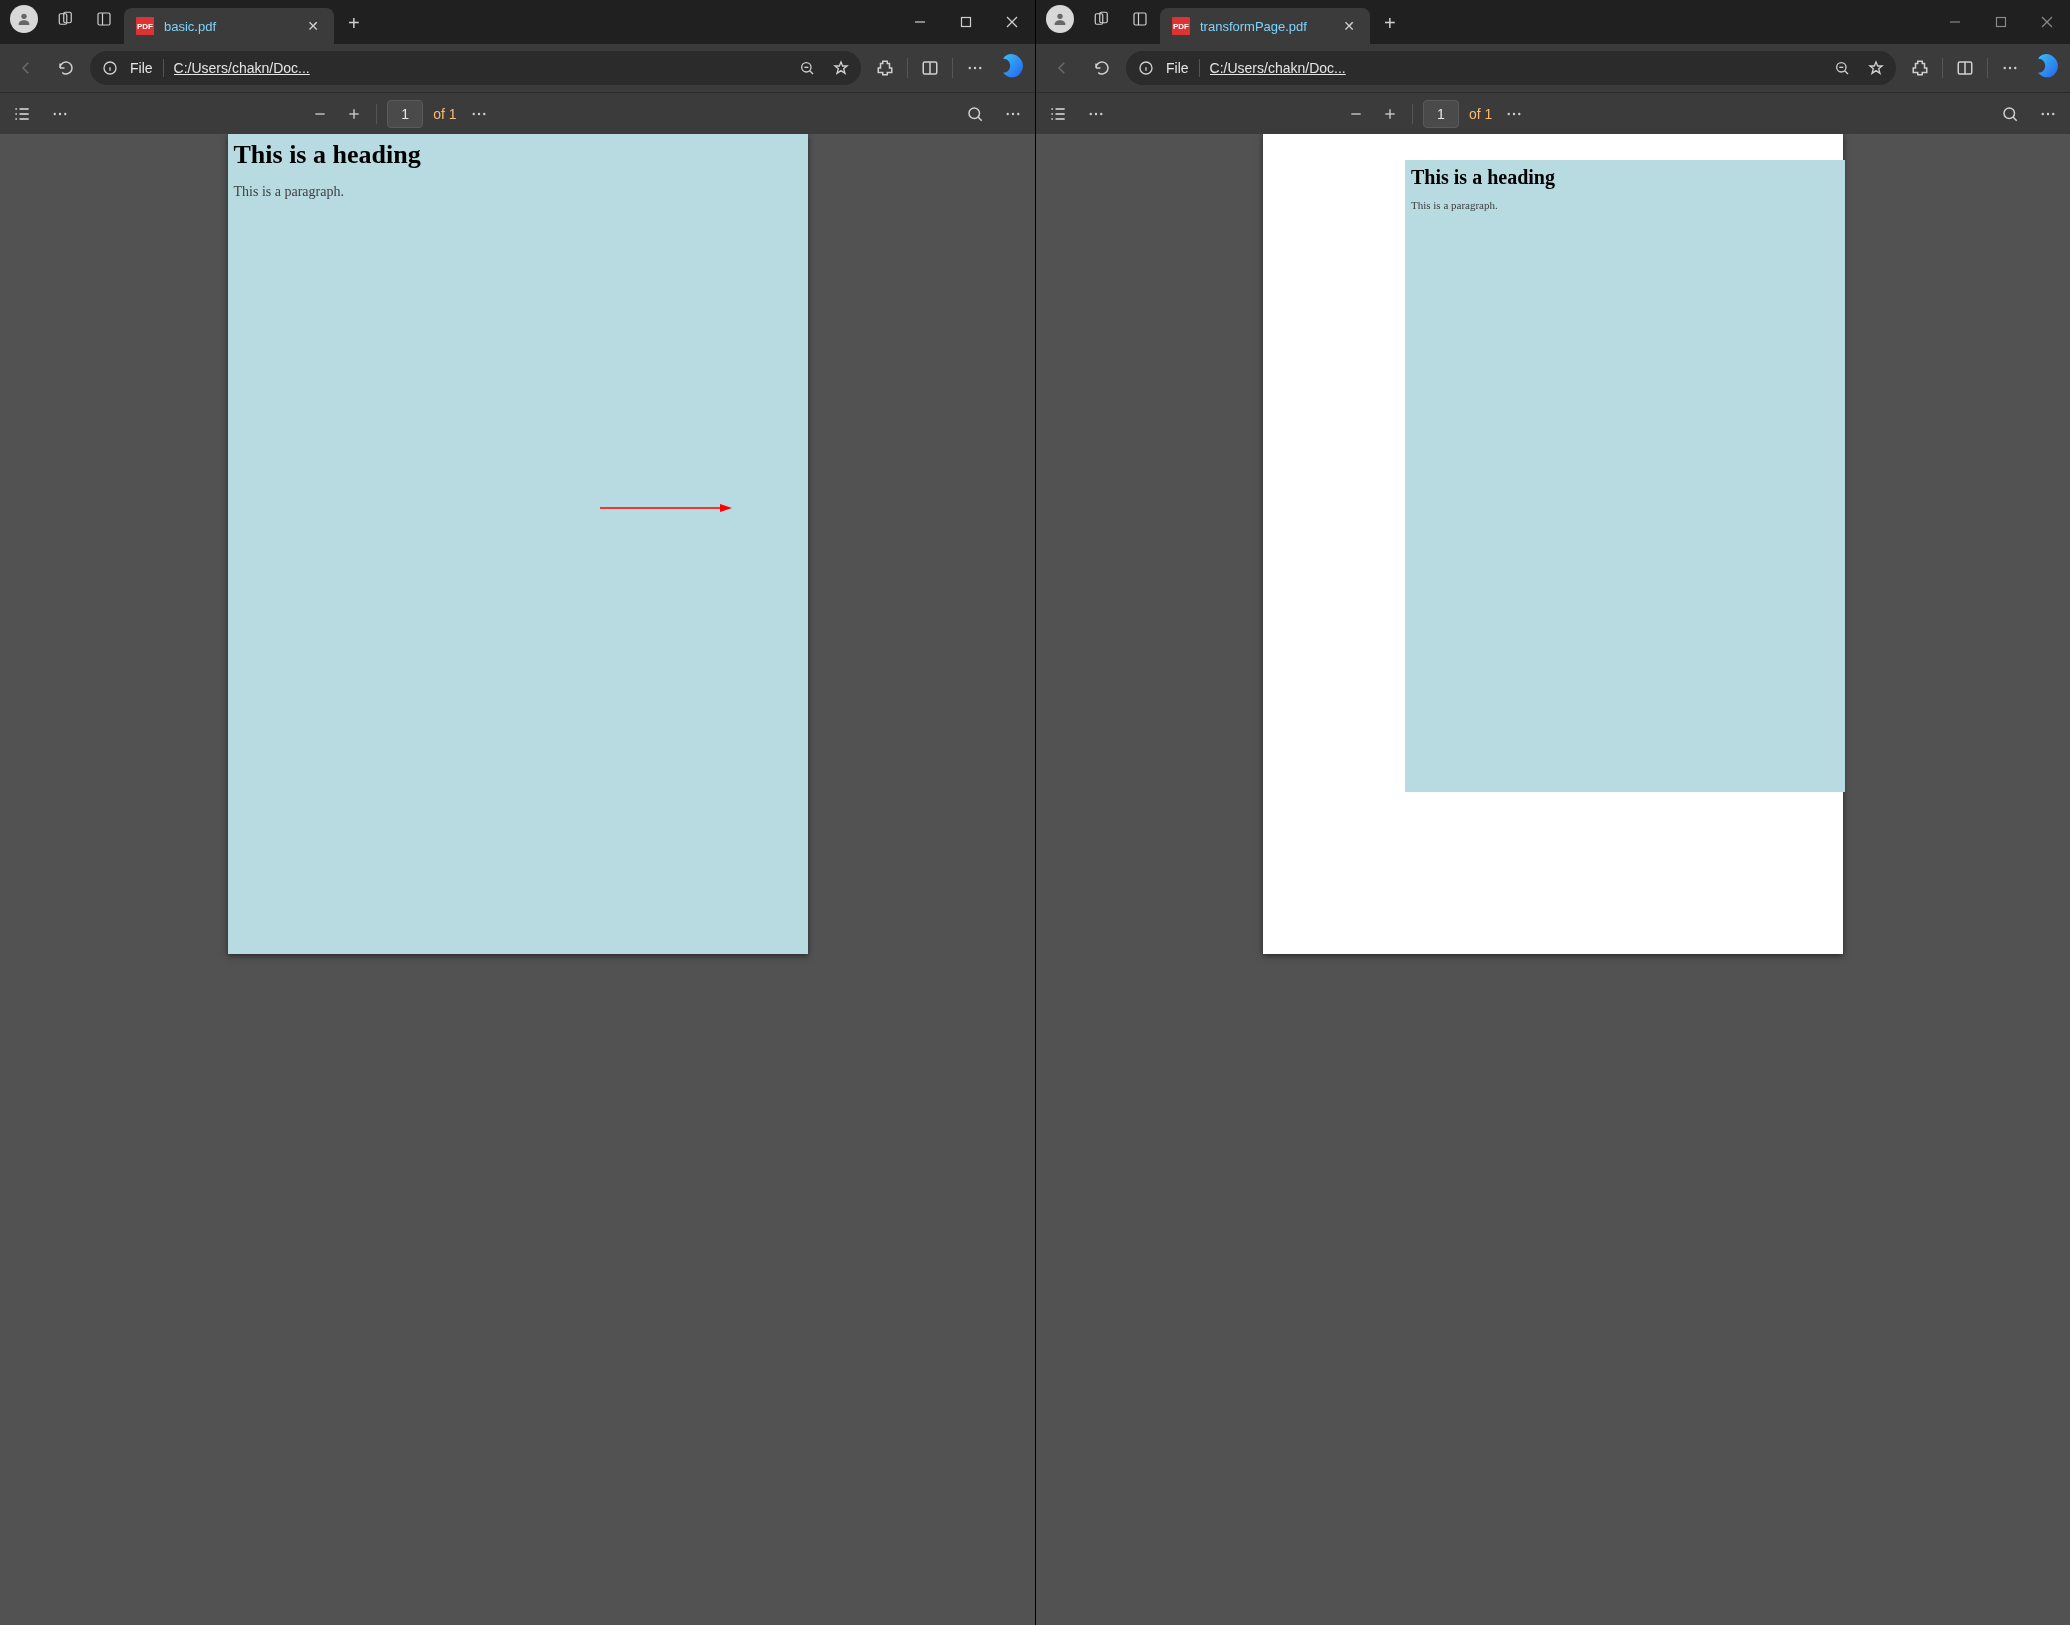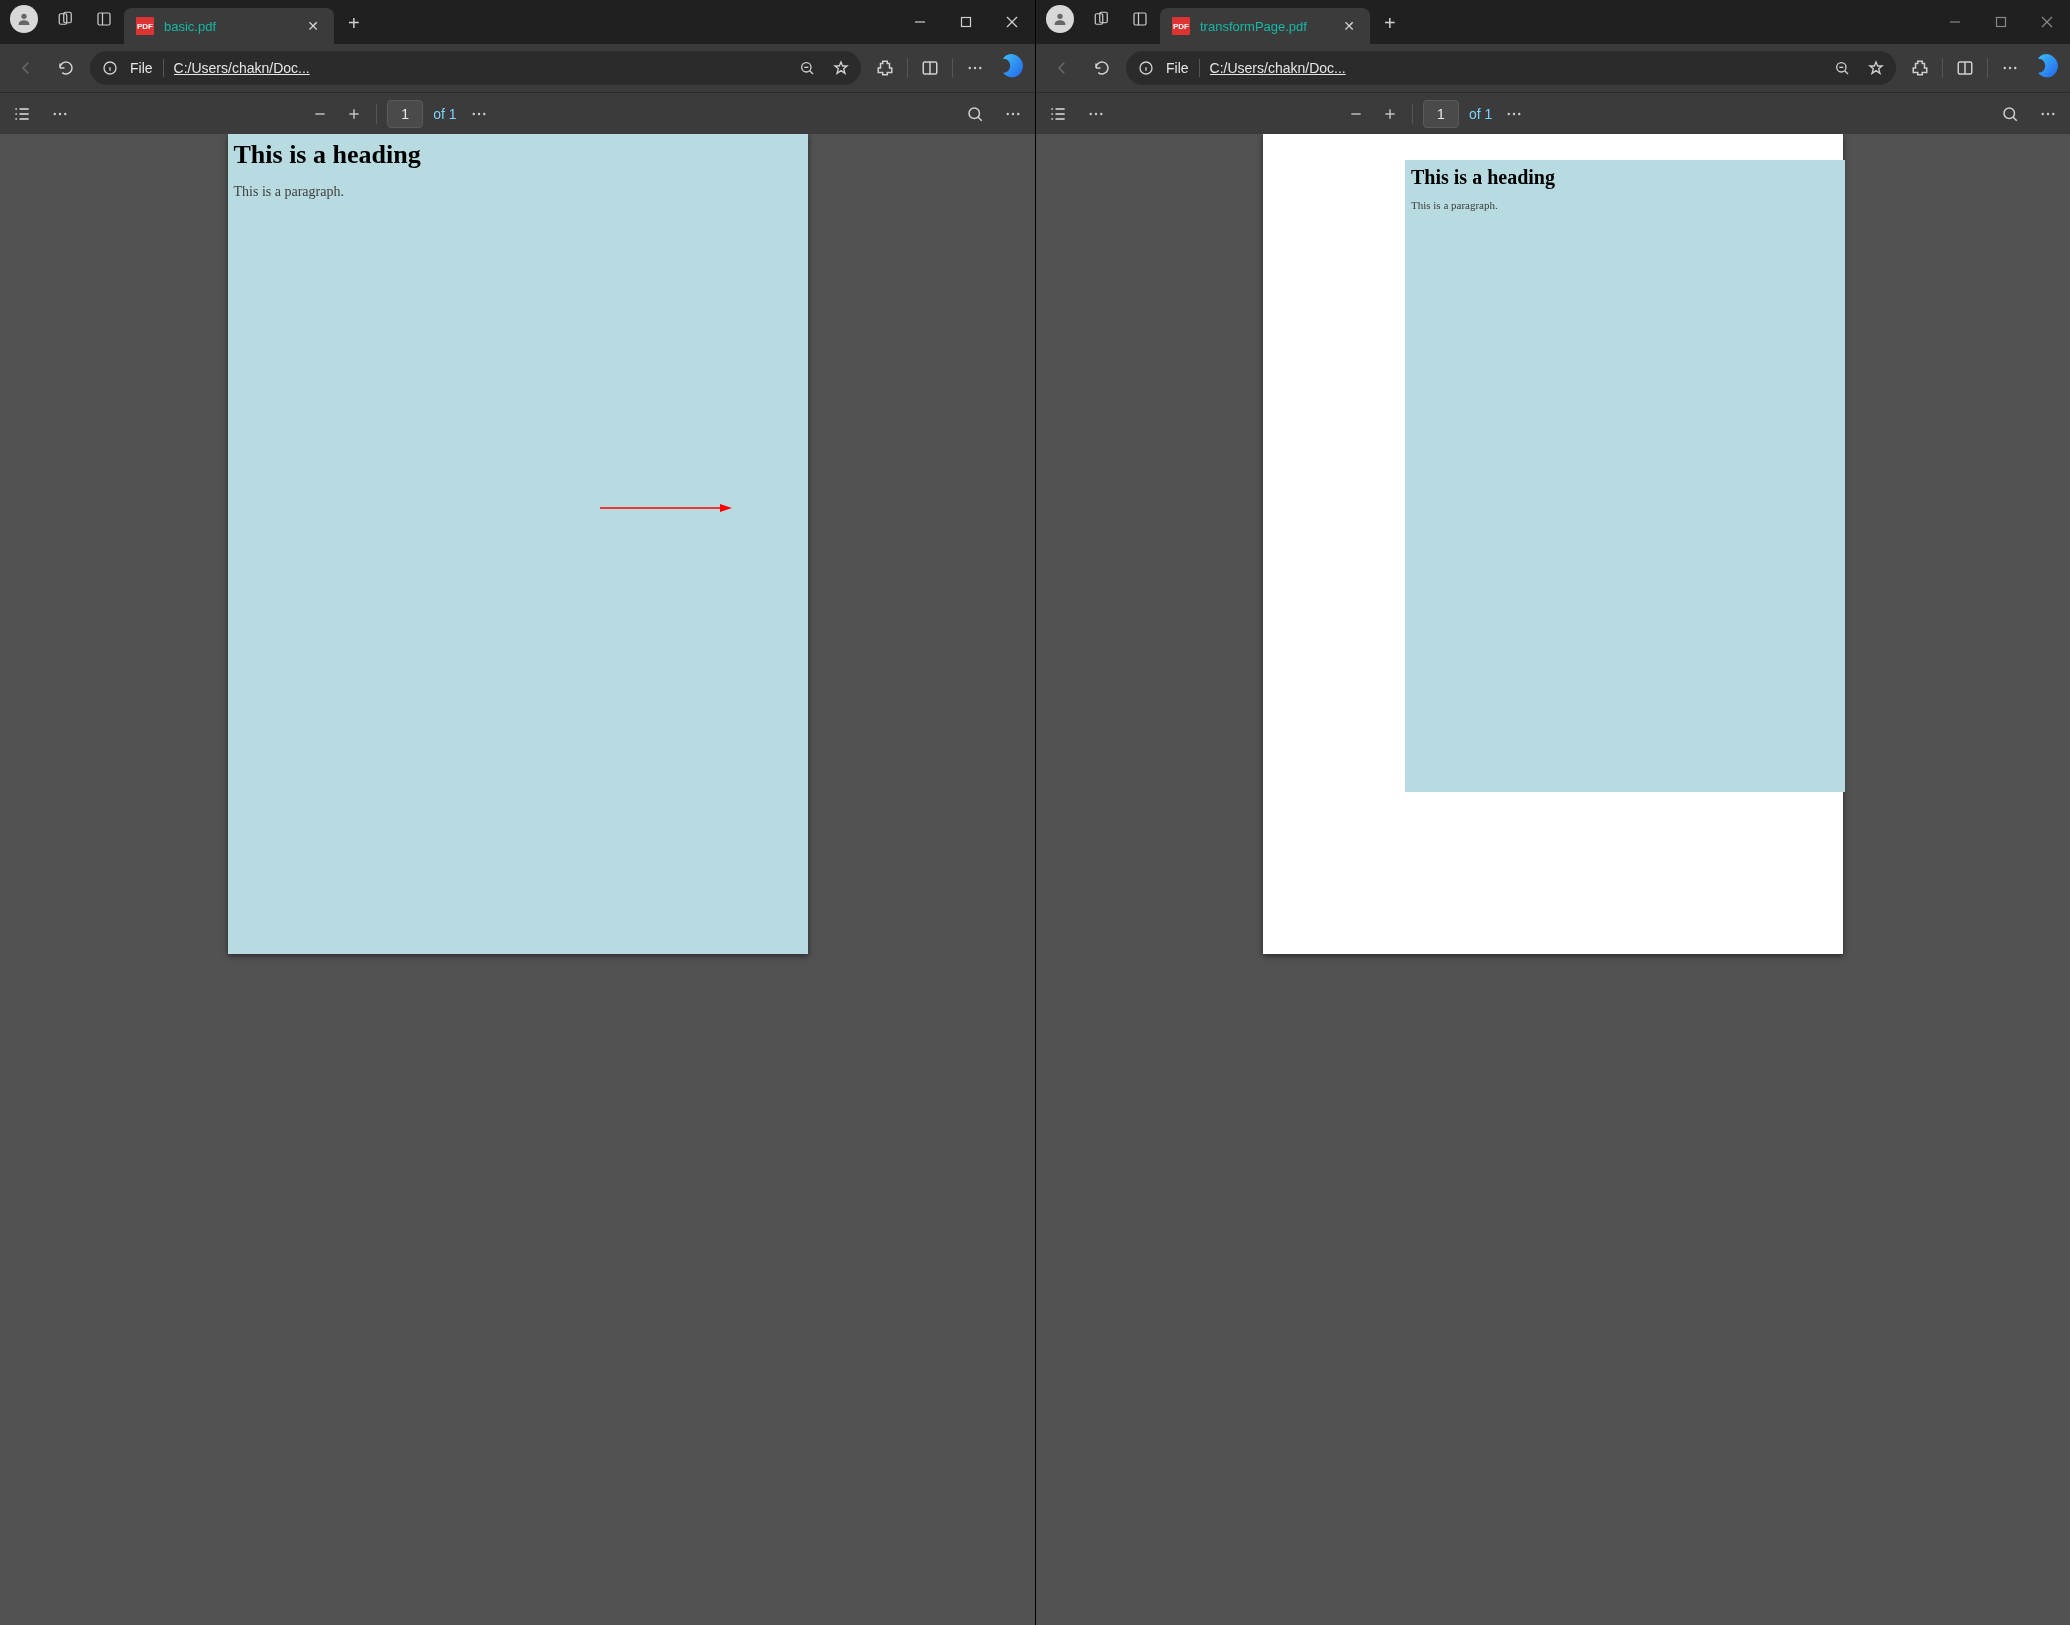--- a/index.html
+++ b/index.html
@@ -42,21 +42,21 @@
   .tab {
     display:flex; align-items:center; gap:10px;
     background:#3b3b3b; height:36px; padding:0 12px;
     border-radius:8px 8px 0 0; min-width:210px;
     align-self:flex-end;
   }
   .pdf-badge {
     width:18px; height:18px; border-radius:1px; background:#d33; color:#fff;
     font-size:8px; font-weight:bold; display:flex; align-items:center; justify-content:center;
   }
-  .tab-title { color:#14b8a6; font-size:13px; flex:1; white-space:nowrap; overflow:hidden; text-overflow:ellipsis;}
+  .tab-title { color:#7dd3fc; font-size:13px; flex:1; white-space:nowrap; overflow:hidden; text-overflow:ellipsis;}
   .tab-close { color:#cfcfcf; font-size:14px; width:18px; text-align:center;}
   .new-tab-btn { color:#cfcfcf; font-size:20px; padding:0 14px 6px 14px; align-self:flex-end; height:36px; display:flex; align-items:center;}
   .win-controls {
     margin-left:auto; display:flex; height:100%;
   }
   .win-btn { width:46px; display:flex; align-items:center; justify-content:center; color:#cfcfcf;}
   .win-btn svg { width:12px; height:12px; }
 
   
   .addrbar {
@@ -81,21 +81,21 @@
     height:42px; background:#3b3b3b; border-top:1px solid #2a2a2a; display:flex; align-items:center; padding:0 10px;
   }
   .pt-left, .pt-right { display:flex; align-items:center; gap:14px;}
   .pt-center { margin:0 auto; display:flex; align-items:center; gap:10px;}
   .pt-right { margin-left:0;}
   .pt-btn { color:#cfcfcf; width:24px; height:24px; display:flex; align-items:center; justify-content:center;}
   .page-input {
     width:36px; height:28px; background:#4a4a4a; border:1px solid #5a5a5a; border-radius:4px;
     color:#e8e8e8; text-align:center; font-size:14px; outline:none;
   }
-  .page-of { color:#7dd3fc; font-size:14px;}
+  .page-of { color:#fdba74; font-size:14px;}
   .psep { width:1px; height:20px; background:#555;}
 
   
   .viewport {
     flex:1; background:#525252; overflow:auto; display:flex; justify-content:center; padding:0;
   }
   .page {
     background:#fff; box-shadow:0 2px 6px rgba(0,0,0,.5);
     width: 580px; height: 820px; margin:0; position:relative;
   }

